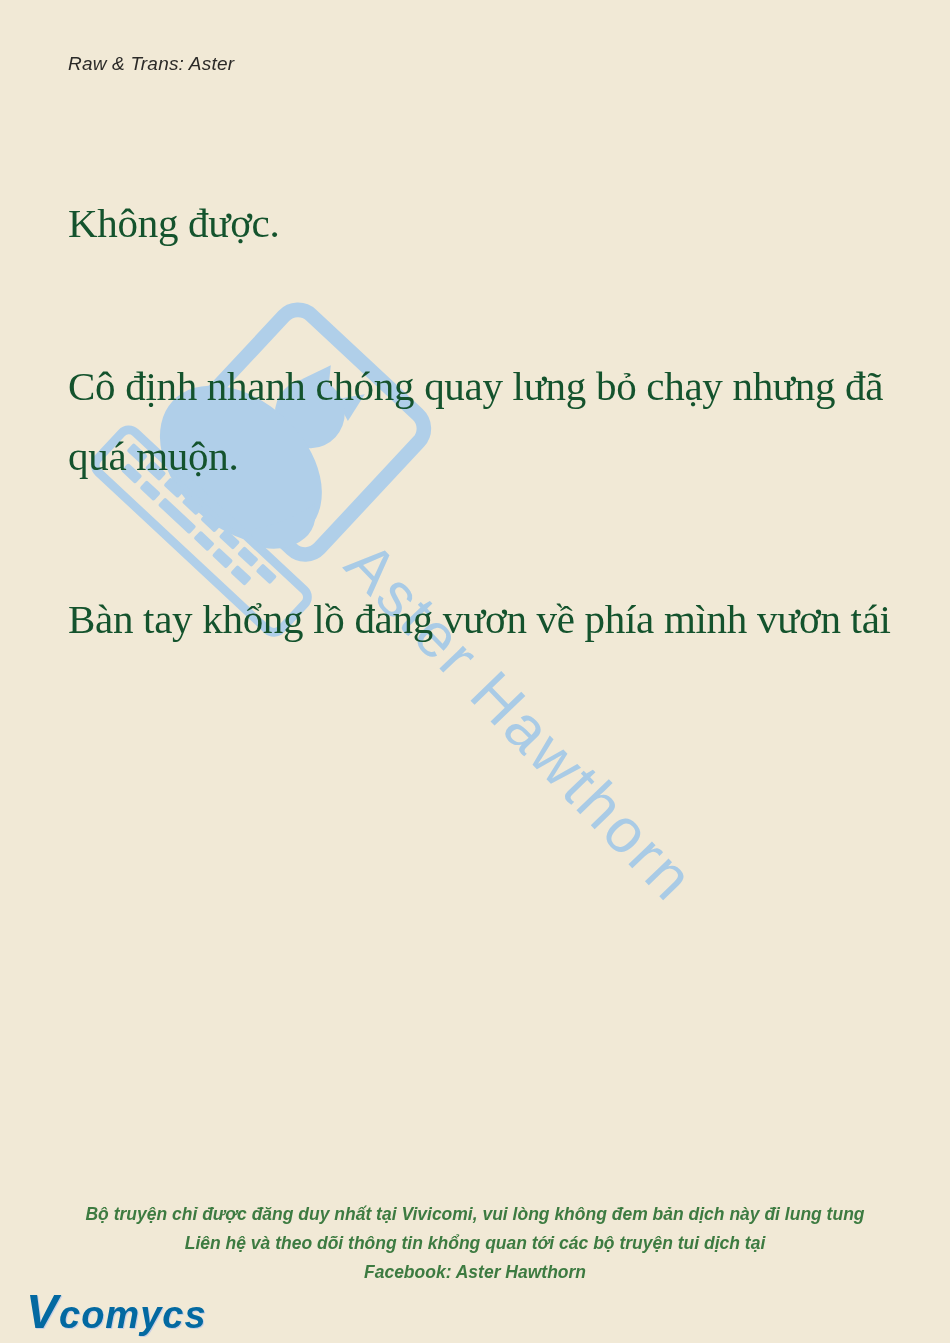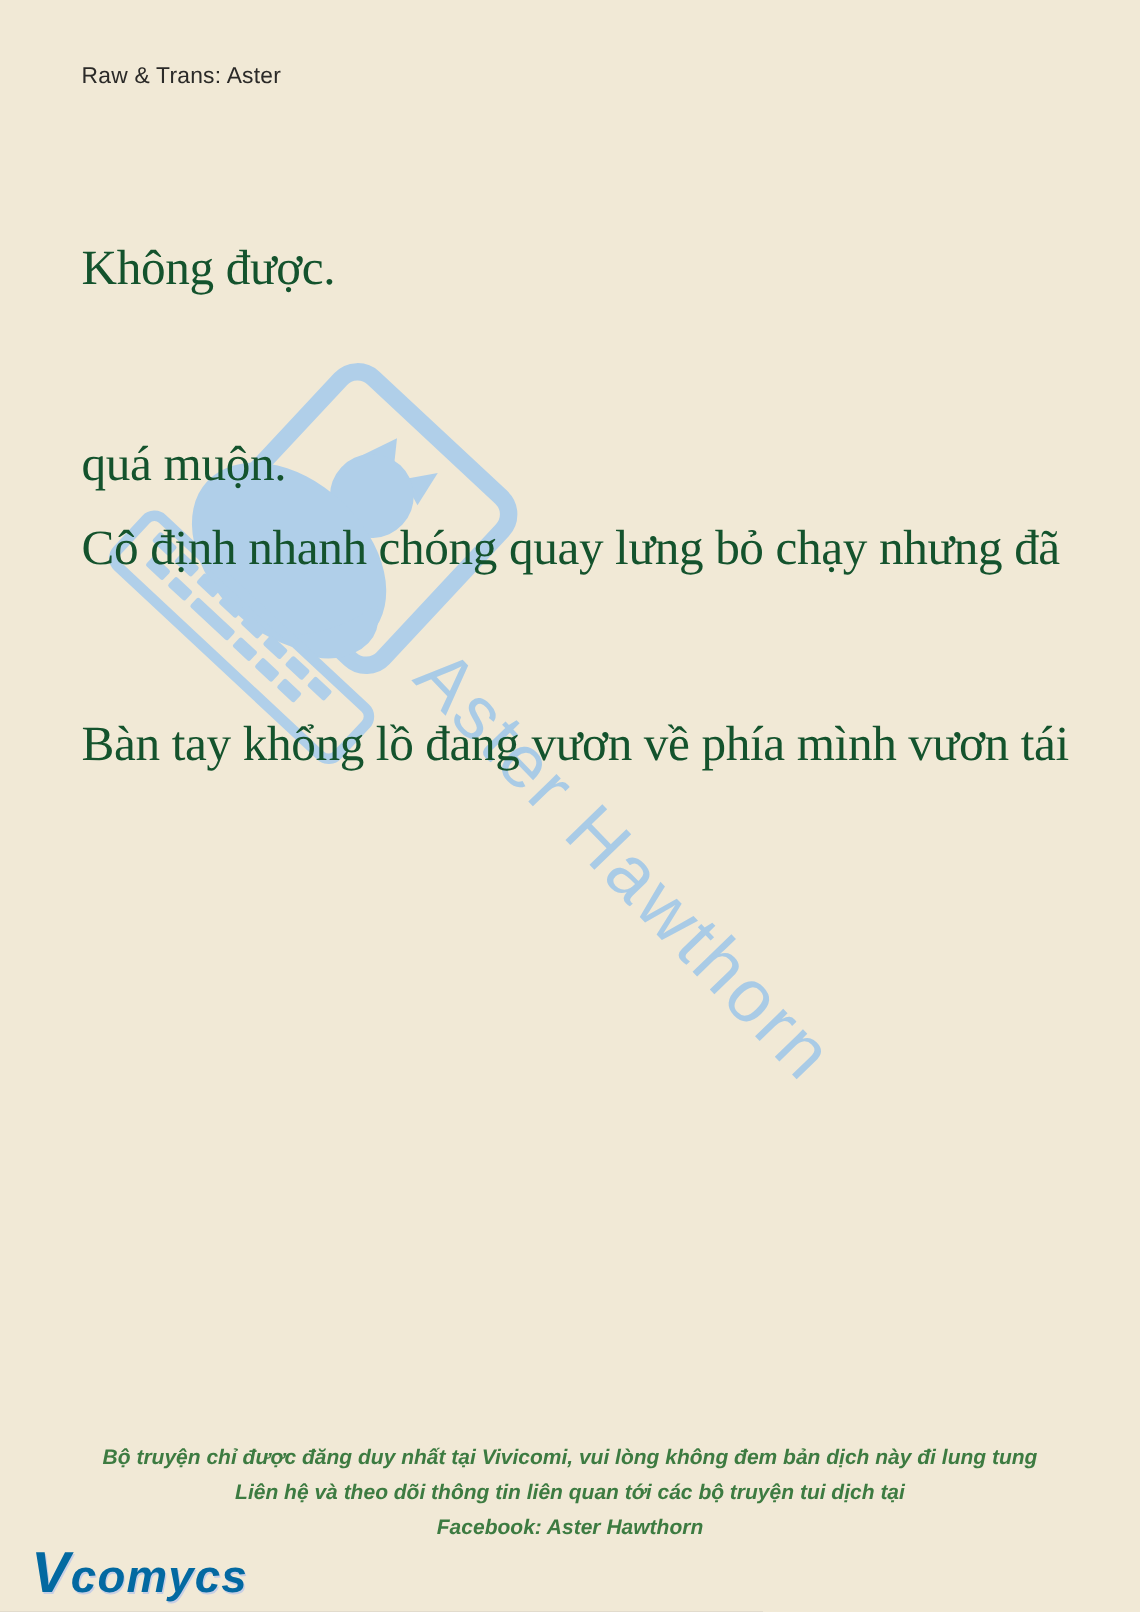--- a/index.html
+++ b/index.html
@@ -21,21 +21,21 @@
     color:#a9cbe6;
     transform:rotate(46deg);
     transform-origin:0 0;
     white-space:nowrap;
   }
 
   
   .credit{
     position:absolute;left:68px;top:53px;z-index:2;
     font-family:"Liberation Sans","DejaVu Sans",sans-serif;
-    font-size:19px;color:#2b2a28;letter-spacing:.2px;
+    font-size:19px;color:#2b2a28;letter-spacing:.2px;font-style:italic;
   }
 
   
   .content{position:absolute;left:68px;top:188px;width:830px;z-index:2;}
   .para{margin:0 0 93px 0;}
   .tline{
     font-size:41px;line-height:70px;color:#14532d;
     letter-spacing:-0.3px;white-space:nowrap;
   }
 
@@ -109,29 +109,29 @@
     <div class="wm-text">Aster Hawthorn</div>
   </div>
 
   <div class="credit">Raw &amp; Trans: Aster</div>
 
   <div class="content">
     <p class="para">
       <span class="tline">Không được.</span>
     </p>
     <p class="para">
+      <span class="tline" style="display:block">Cô định nhanh chóng quay lưng bỏ chạy nhưng đã</span>
       <span class="tline" style="display:block">quá muộn.</span>
-      <span class="tline" style="display:block">Cô định nhanh chóng quay lưng bỏ chạy nhưng đã</span>
     </p>
     <p class="para">
       <span class="tline" style="display:block">Bàn tay khổng lồ đang vươn về phía mình vươn tái</span>
     </p>
   </div>
 
   <div class="footer">
     <div class="fline">Bộ truyện chỉ được đăng duy nhất tại Vivicomi, vui lòng không đem bản dịch này đi lung tung</div>
-    <div class="fline">Liên hệ và theo dõi thông tin liên quan tới các bộ truyện tui dịch tại</div>
+    <div class="fline">Liên hệ và theo dõi thông tin khổng quan tới các bộ truyện tui dịch tại</div>
     <div class="fline">Facebook: Aster Hawthorn</div>
   </div>
 
   <div class="logo">Vcomycs</div>
 
 </div>
 
 </body></html>

